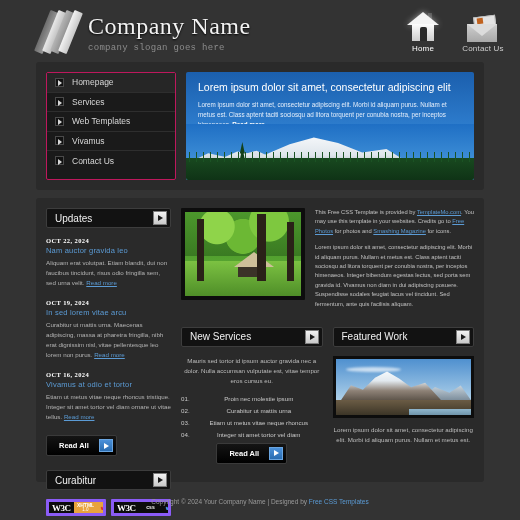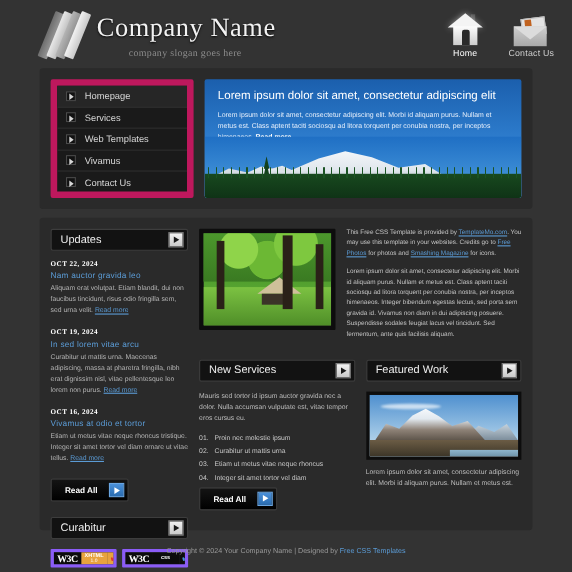--- a/index.html
+++ b/index.html
@@ -34,23 +34,23 @@
   .logo-mark i:nth-child(3) { left: 20px; top: 2px; background: linear-gradient(90deg,#b5b5b5,#8e8e8e); }
   .logo-mark i:nth-child(4) { left: 28px; top: 2px; background: linear-gradient(90deg,#f2f2f2,#c8c8c8); }
 
   .brand-text { padding-top: 8px; }
   .company-name {
     font-family: "Liberation Serif", serif;
     font-size: 24px; color: #f2f2f2; letter-spacing: .5px; line-height: 1;
     text-shadow: 0 1px 2px #000;
   }
   .company-slogan {
-    font-family: Liberation Serif, serif;
+    font-family: Liberation Mono, monospace;
     font-size: 9px; color: #8c8c8c; margin-top: 5px; letter-spacing: .3px;
-    text-align: center; padding-right: 2px;
+    text-align: left; padding-right: 2px;
   }
 
   .topnav {
     position: absolute; right: 14px; top: 6px;
     display: flex; gap: 14px;
   }
   .topnav-item { width: 46px; text-align: center; cursor: pointer; }
   .topnav-icon { height: 36px; display: flex; align-items: flex-end; justify-content: center; }
   .topnav-label { font-size: 8px; color: #cfcfcf; margin-top: 2px; letter-spacing: .2px; }
   .topnav-item.active .topnav-label { color: #ffffff; }
@@ -94,21 +94,21 @@
   .ico-mail .stamp {
     position: absolute; left: 10px; top: 2px; width: 6px; height: 6px;
     background: #c0621f; transform: rotate(-7deg);
   }
 
   
   .topsection {
     margin: 0 36px; background: #2a2a2a; border-radius: 3px;
     padding: 10px; display: flex; gap: 10px; height: 128px;
   }
-  .menu { width: 130px; background: #1a1a1a; border: 6px solid #be185d; border-radius: 2px; }
+  .menu { width: 130px; background: #1a1a1a; border: 1px solid #be185d; border-radius: 2px; }
   .menu-item {
     display: flex; align-items: center; height: 19.5px;
     padding: 0 8px; border-bottom: 1px solid #2e2e2e;
     cursor: pointer;
   }
   .menu-item:last-child { border-bottom: none; }
   .menu-item.on { background: #262626; }
   .menu-arrow {
     width: 9px; height: 9px; background: #111; border: 1px solid #4a4a4a;
     margin-right: 8px; position: relative; flex: none;
@@ -259,21 +259,21 @@
     border-bottom: 15px solid #cfc09a;
   }
   .wi-hutbase {
     position: absolute; left: 46%; top: 66%; width: 24px; height: 10px;
     background: #3b3328;
   }
   .welcome-txt { flex: 1; }
   .welcome-p { font-size: 5.8px; color: #c2c2c2; line-height: 1.62; margin-bottom: 7px; }
   .welcome-p a { color: #5b9bd5; text-decoration: underline; }
 
-  .two-col { display: flex; gap: 10px; margin-top: 11px; }
+  .two-col { display: flex; gap: 10px; margin-top: 11px; text-align: center; }
   .svc { flex: 1; }
   .svc-p { font-size: 6.2px; color: #bdbdbd; line-height: 1.6; margin-bottom: 7px; }
   .svc-list { list-style: none; }
   .svc-list li {
     font-size: 6.2px; color: #c8c8c8; padding: 2.5px 0 2.5px 14px; position: relative;
   }
   .svc-list li .num { position: absolute; left: 0; color: #c8c8c8; }
 
   .feat { flex: 1; }
   .feat-img {

